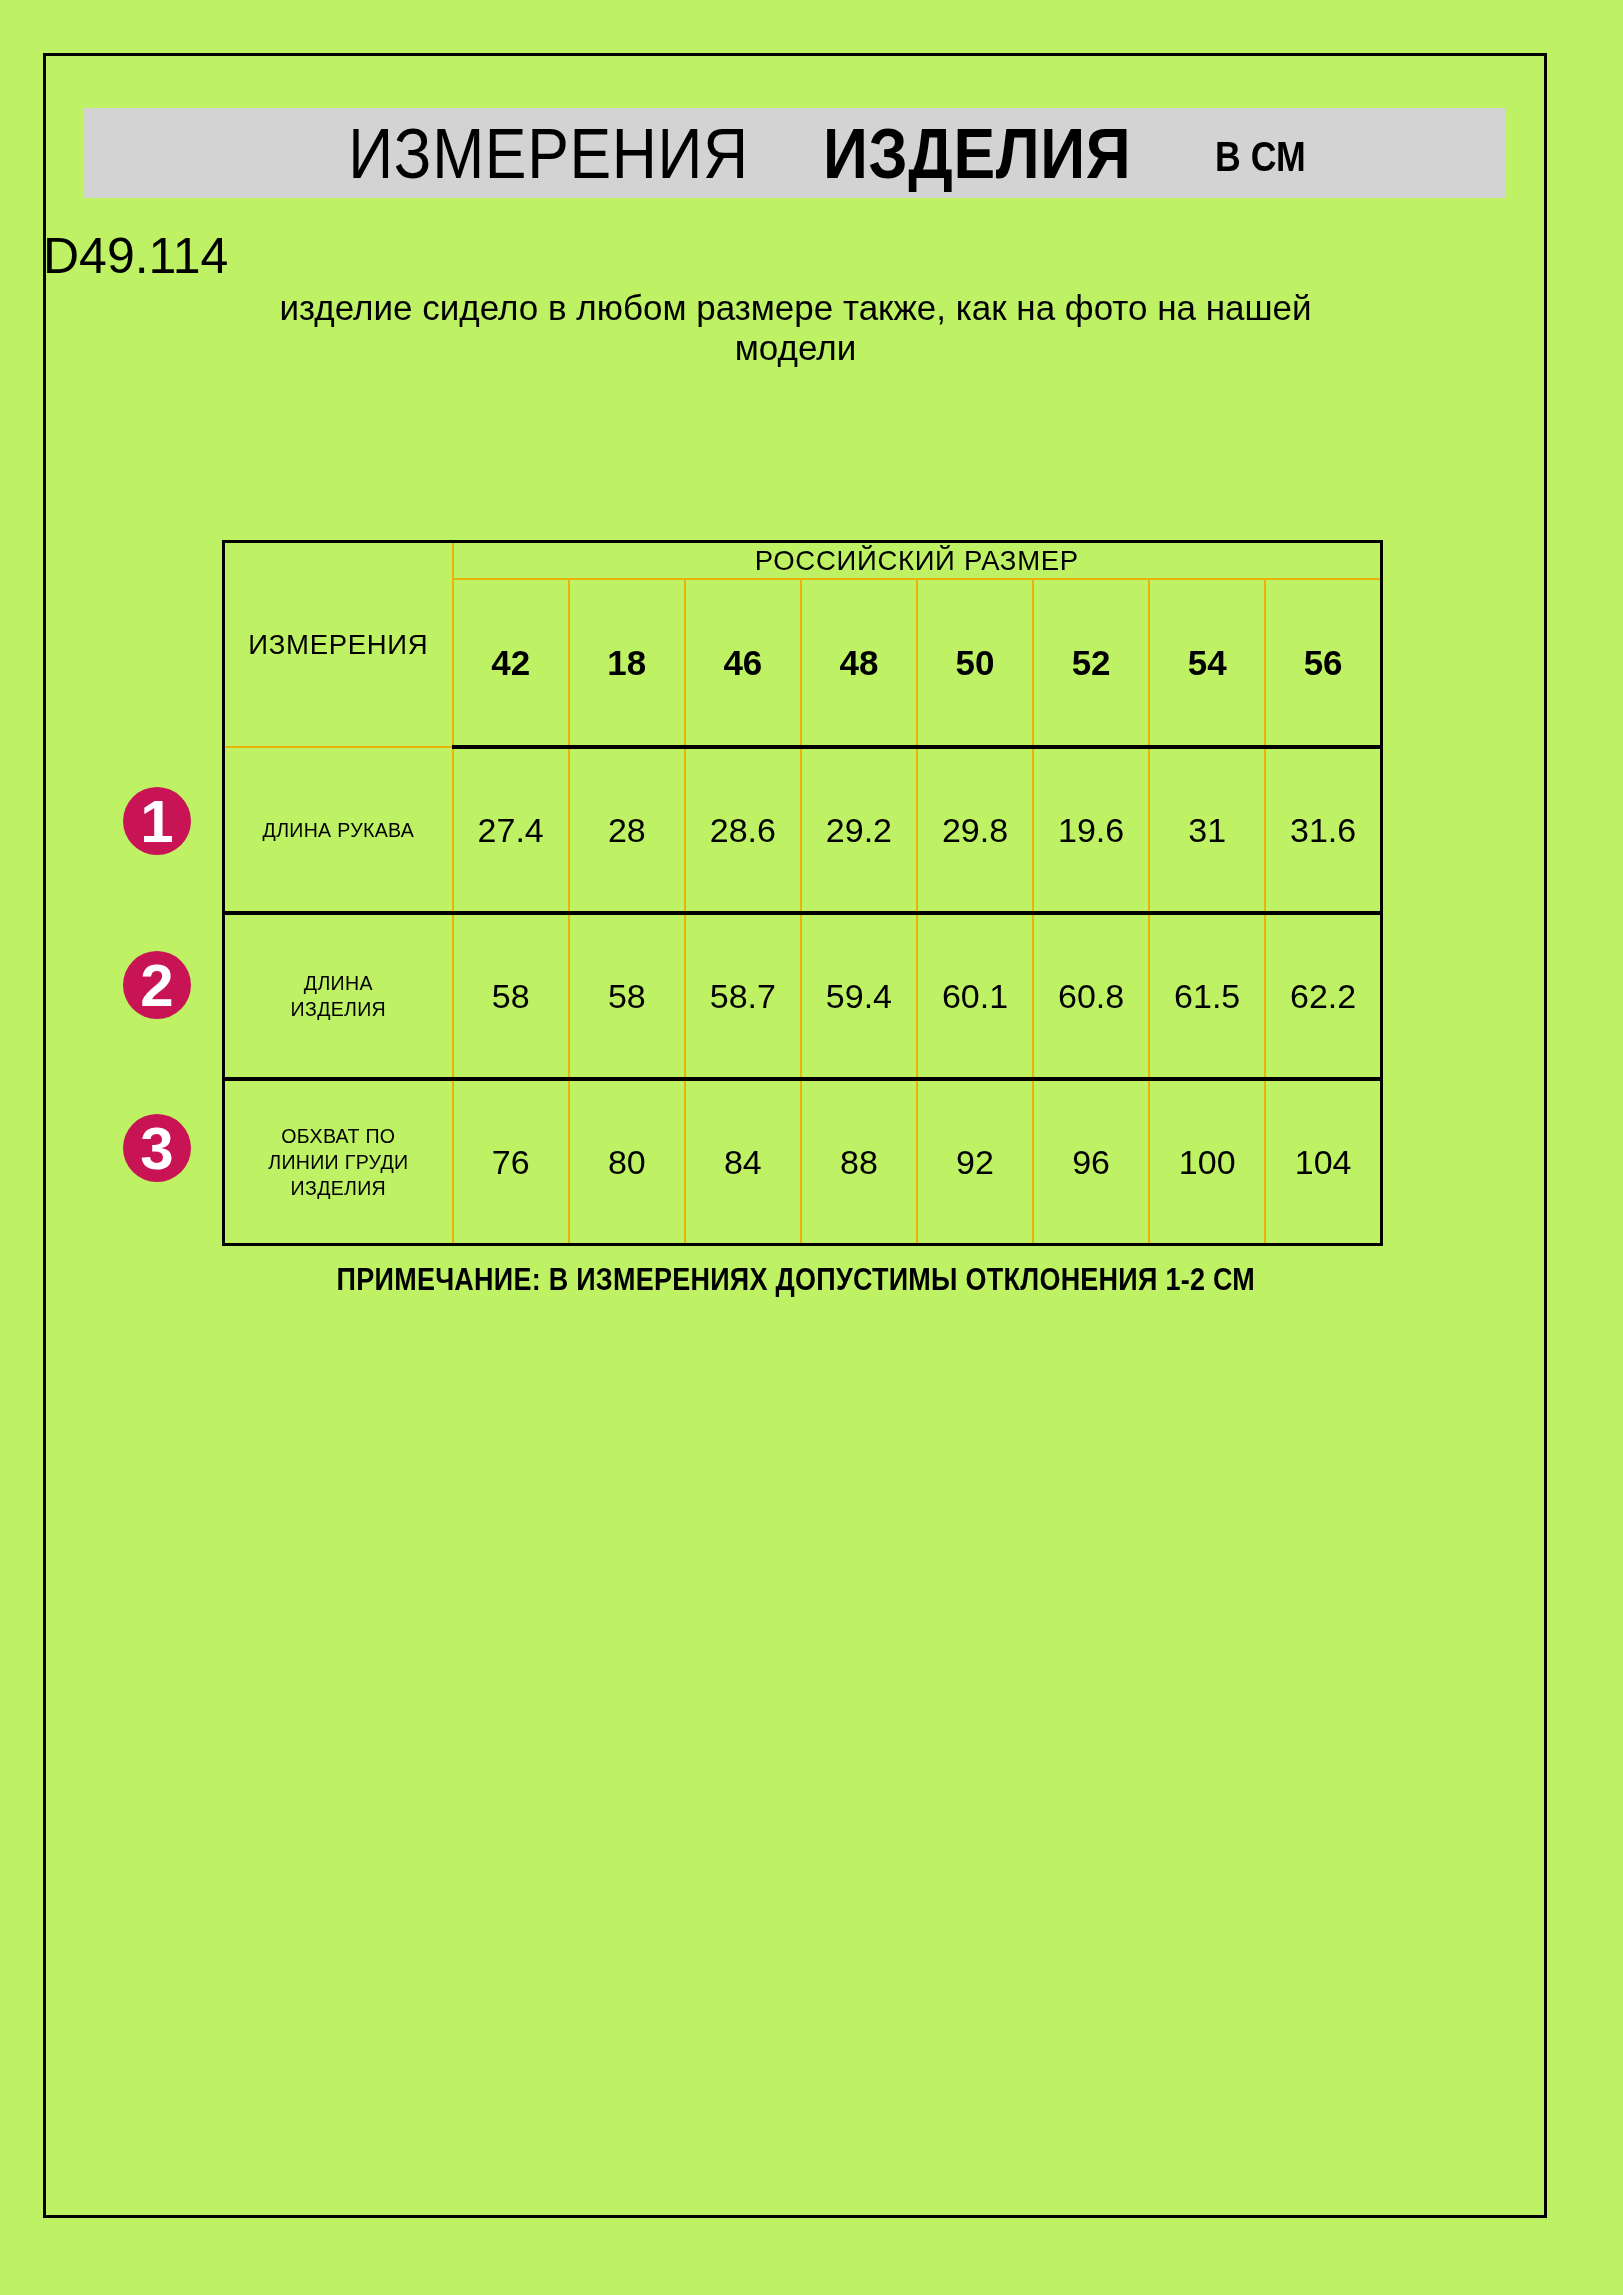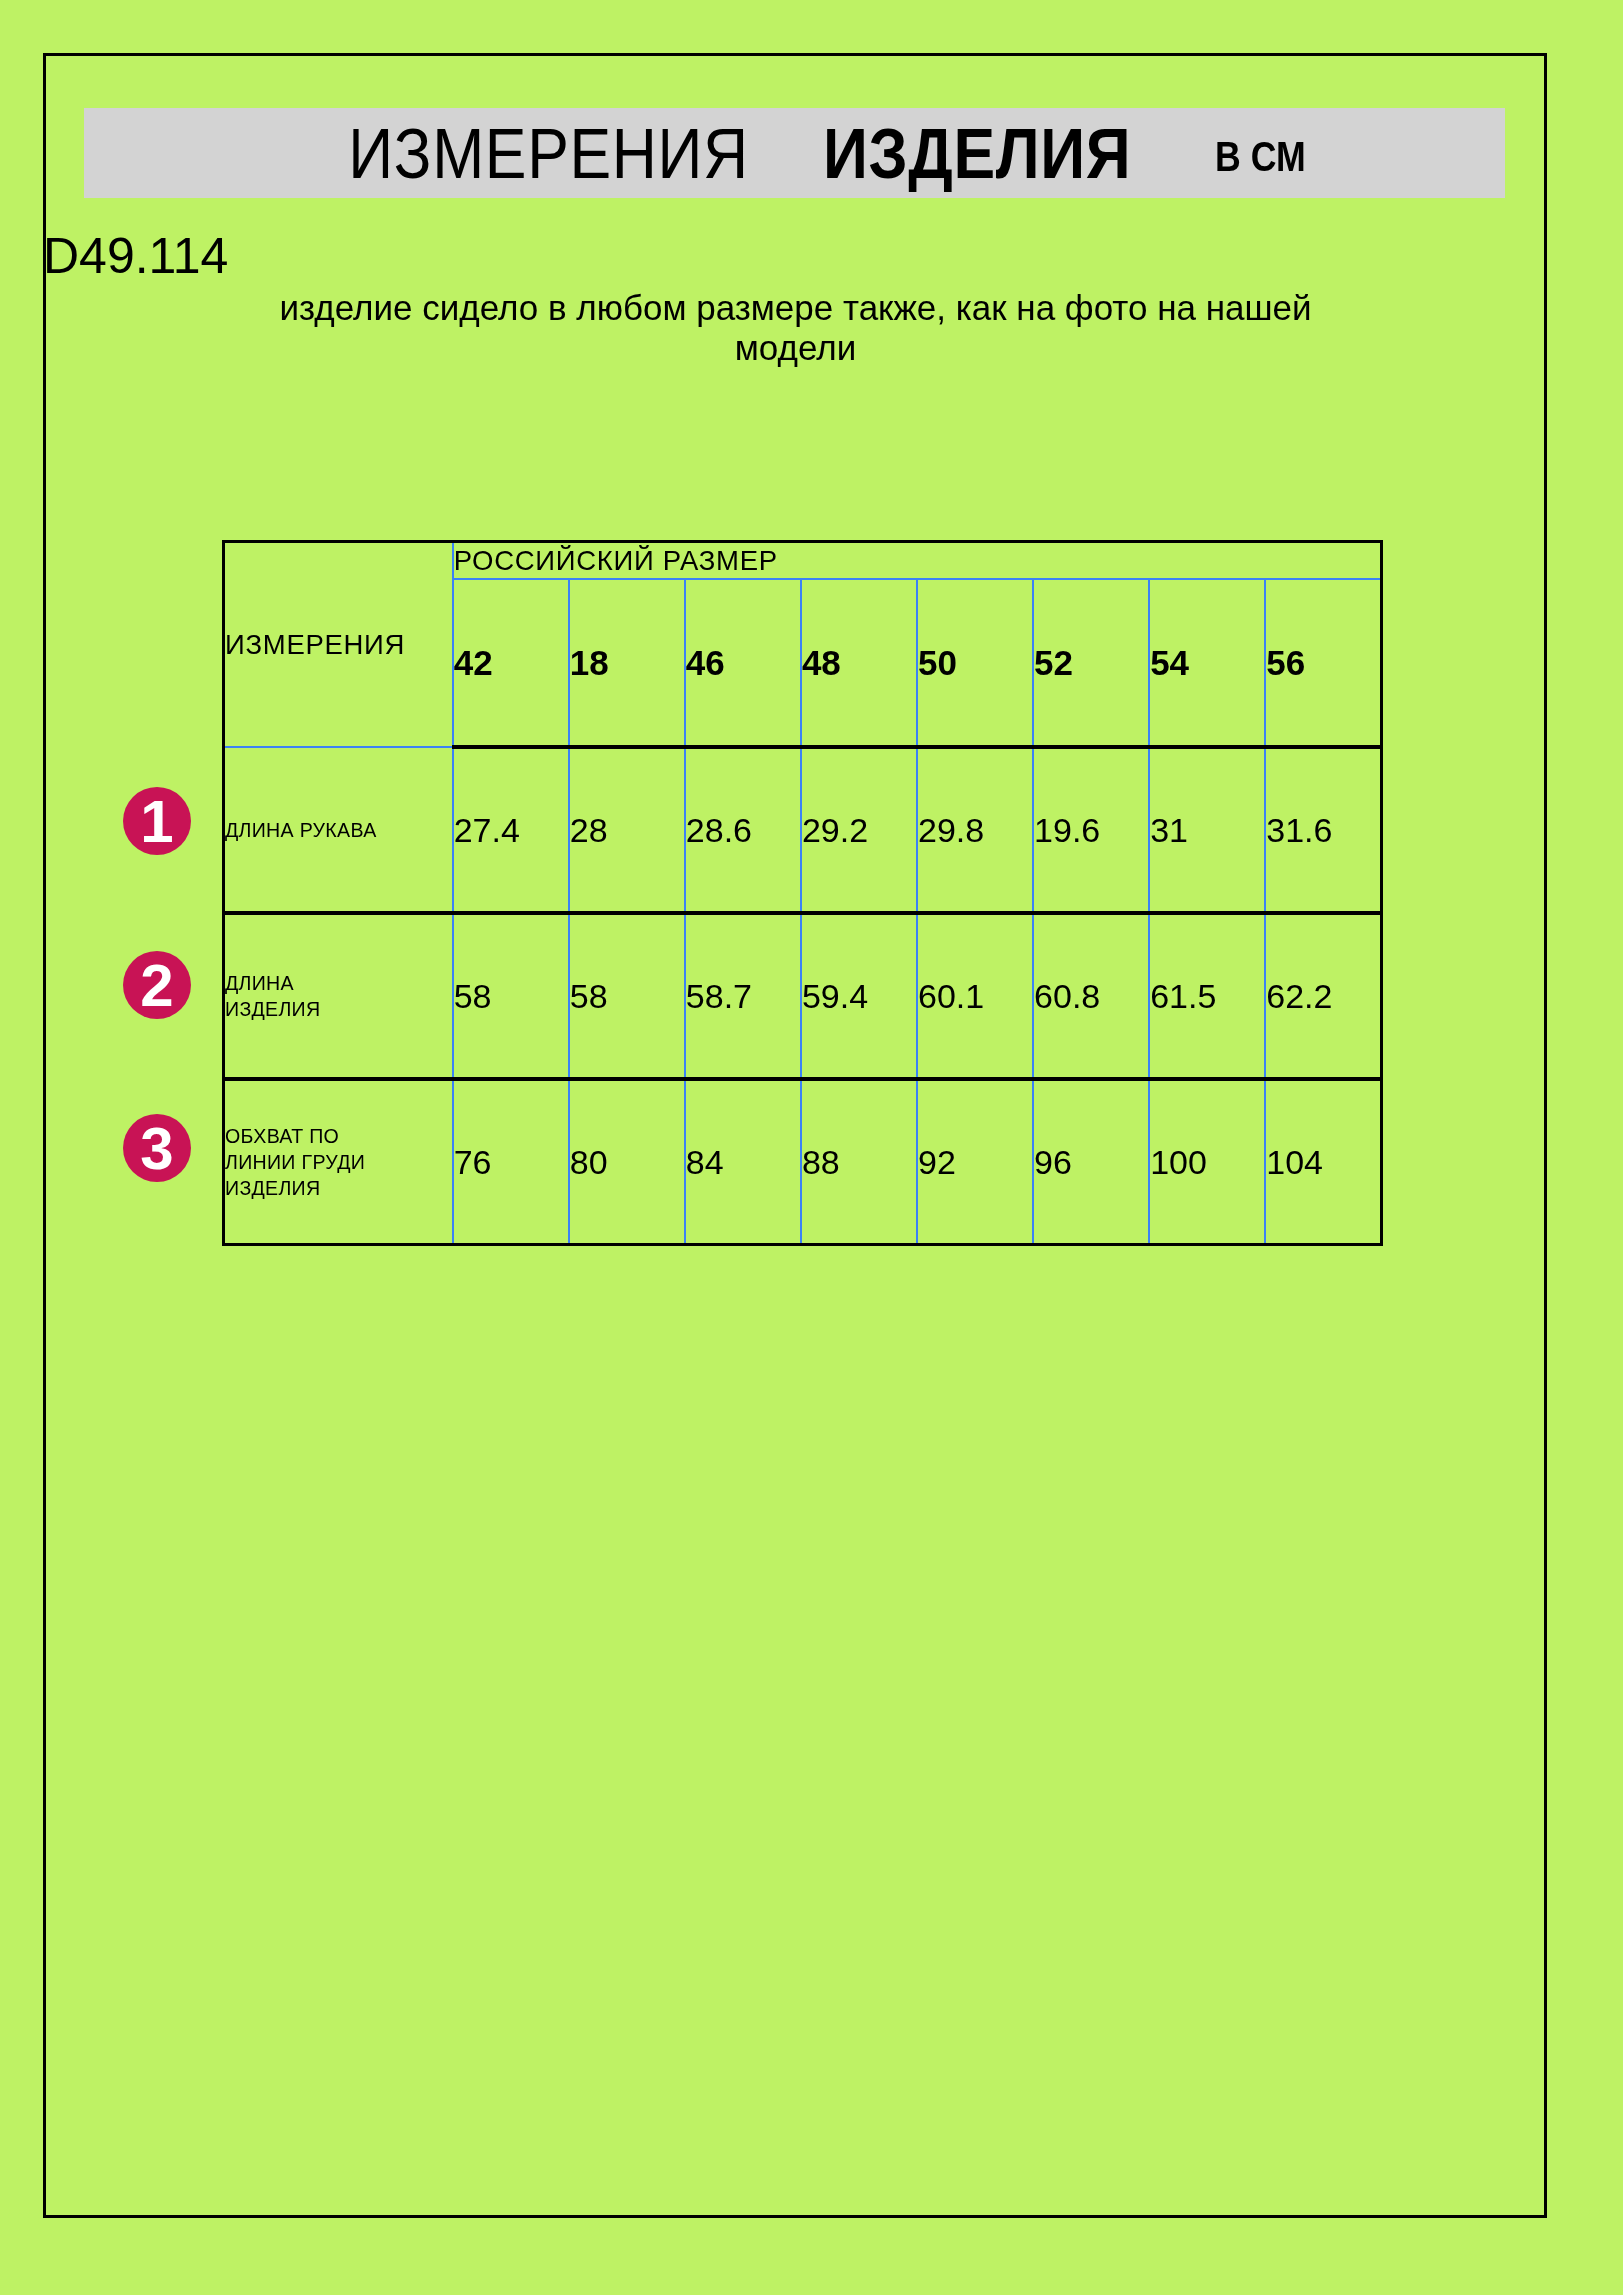--- a/index.html
+++ b/index.html
@@ -46,21 +46,21 @@
     text-align:center; font-size:35px; line-height:40px;
   }
   .description div { white-space:nowrap; }
   
   table.size-table {
     position:absolute; left:222px; top:540px;
     width:1161px;
     border-collapse:collapse; table-layout:fixed;
     border:3.3px solid #000;
   }
-  table.size-table td { border:2px solid #3b82f6; padding:0; text-align:left; vertical-align:middle; }
+  table.size-table td { border:2px solid #eab308; padding:0; text-align:center; vertical-align:middle; }
   td.size-group-header { height:35px; font-size:27.5px; border-bottom:2.6px solid #000; letter-spacing:0.7px; }
   td.measurements-header {
     font-size:27.5px; border-right:2.6px solid #000; border-bottom:4.6px solid #000; letter-spacing:0.7px;
   }
   tr.sizes-row td { height:165px; font-size:35px; font-weight:bold; border-bottom:4.6px solid #000; }
   tr.data-row td { height:162px; font-size:34px; }
   tr.data-row td.row-label { font-size:19.6px; line-height:26px; white-space:pre-line; letter-spacing:0.3px; }
   tr.data-row-sep td { border-bottom:4.6px solid #000; }
   
   .badge {
@@ -162,15 +162,18 @@
       <td>100</td>
       <td>104</td>
     </tr>
   </tbody>
     </table>
 
   <div class="badge badge-1" style="background:#c81355;">1</div>
   <div class="badge badge-2" style="background:#c81355;">2</div>
   <div class="badge badge-3" style="background:#c81355;">3</div>
 
+  <div class="note">
+    <span>ПРИМЕЧАНИЕ: В ИЗМЕРЕНИЯХ ДОПУСТИМЫ ОТКЛОНЕНИЯ 1-2 СМ</span>
+  </div>
 
 </div>
 
 
 </body></html>

